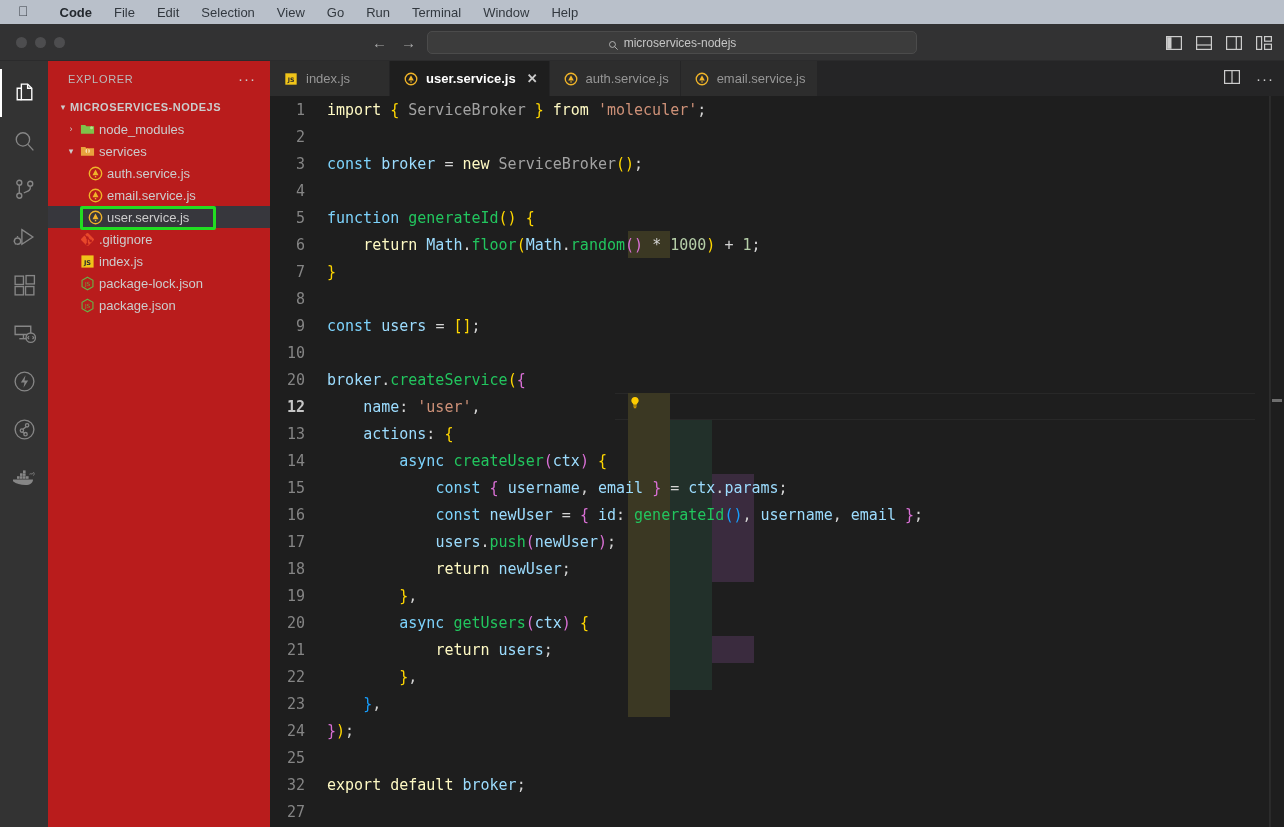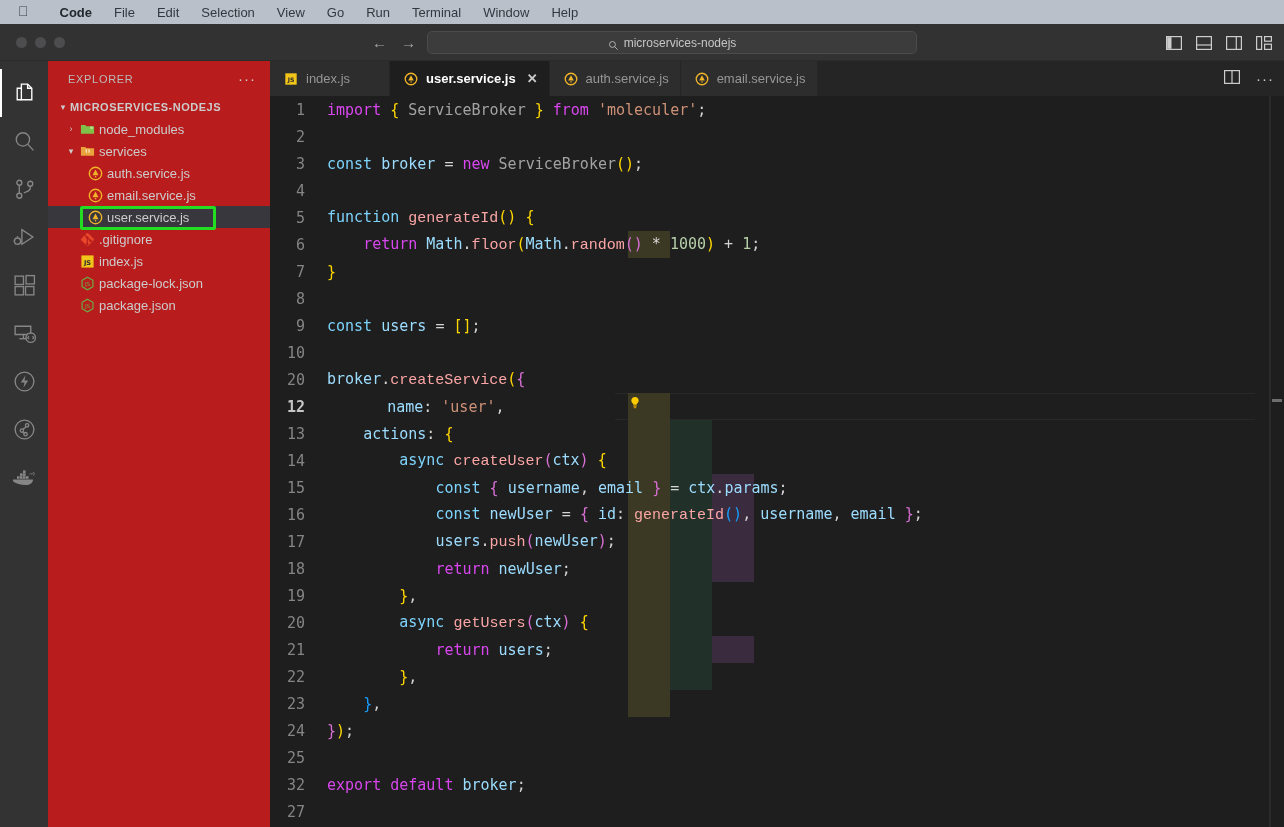--- a/index.html
+++ b/index.html
@@ -159,21 +159,21 @@
     flex: 1 1 auto; position: relative; overflow: hidden;
     background: #1e1e1e;
     font-family: "DejaVu Sans Mono", monospace;
     font-size: 15px;
   }
   #code-lines { position: relative; padding-top: 0; }
   .cl {
     height: 27px; display: flex; align-items: center;
     position: relative; white-space: pre;
   }
-  .cl.current { background: transparent; gap: 24px; }
+  .cl.current { background: transparent; }
   .cl.current::after {
     content: ""; position: absolute; left: 345px; right: 29px; top: 0; bottom: 0;
     border-top: 1px solid #282828; border-bottom: 1px solid #282828;
     pointer-events: none;
   }
   .gutter {
     width: 55px; flex: 0 0 55px; text-align: right;
     padding-right: 20px; color: #858585; font-size: 15px;
     font-family: "DejaVu Sans Mono", monospace;
   }
@@ -182,25 +182,25 @@
 
   
   .ig { position: absolute; width: 42px; z-index: 1; }
   .ig.olive  { background: #3b3823; }
   .ig.green  { background: #22302a; }
   .ig.purple { background: #3a2b3e; }
 
   .bulb { position: absolute; left: 358px; width: 14px; height: 14px; z-index: 3; }
 
   
-  .t-kw      { color: #d946ef; }  
+  .t-kw      { color: #fef9c3; }  
   .t-kw2     { color: #7dd3fc; }  
   .t-cls     { color: #a3a3a3; }  
   .t-var     { color: #9cdcfe; }  
-  .t-fn      { color: #fca5a5; font-family: Liberation Mono, monospace; }  
+  .t-fn      { color: #22c55e; }  
   .t-str     { color: #ce9178; }  
   .t-num     { color: #b5cea8; }  
   .t-plain   { color: #d4d4d4; }
   .t-b-y     { color: #ffd700; }  
   .t-b-p     { color: #da70d6; }  
   .t-b-b     { color: #179fff; }  
 
   
   #overview-ruler {
     position: absolute; right: 0; top: 0; width: 14px; height: 100%;

